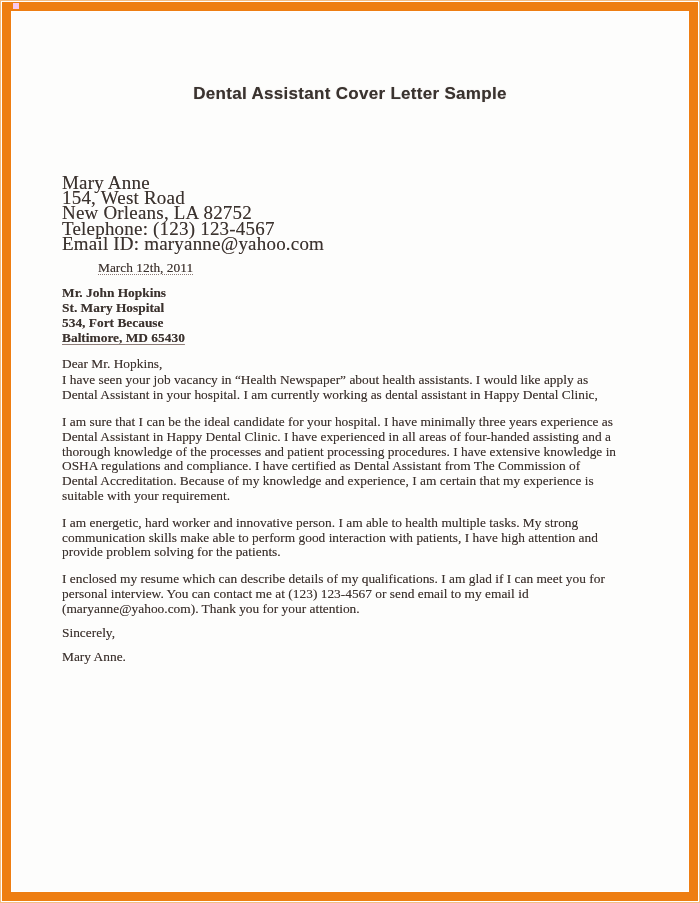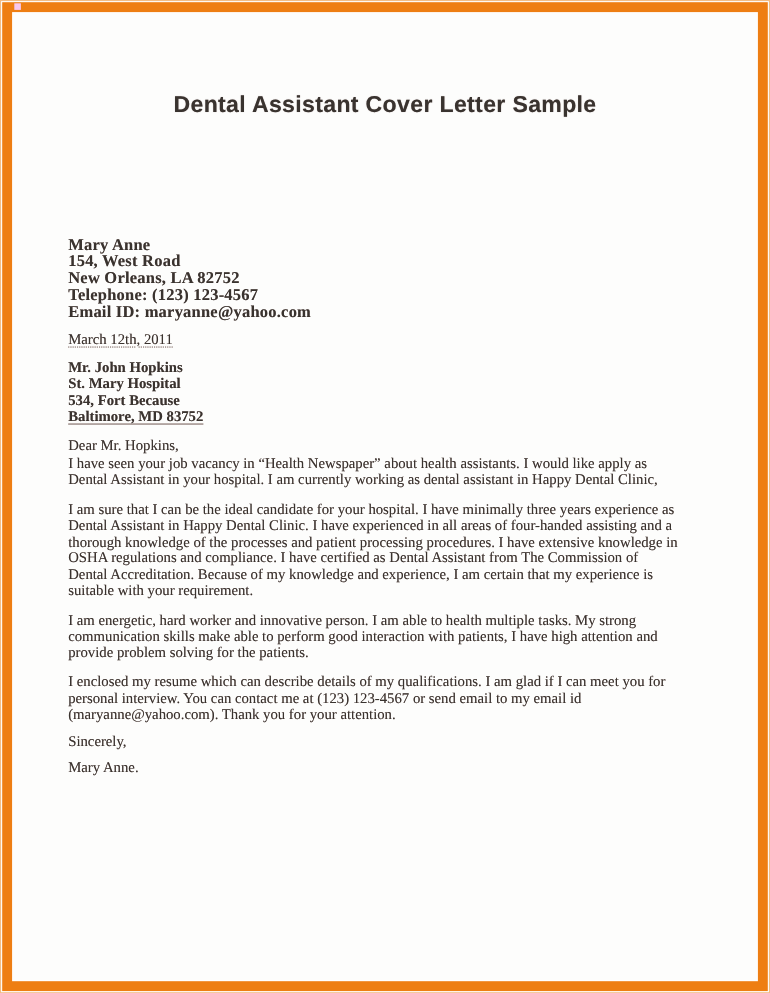--- a/index.html
+++ b/index.html
@@ -38,49 +38,50 @@
     width: 6px; height: 6px;
     background: var(--artifact-pink, #f8c8ee);
     z-index: 6;
   }
   
   .doc-title {
     margin-top: 72px;
     text-align: center;
     font-family: "Liberation Sans", sans-serif;
     font-weight: bold;
-    font-size: 21px;
+    font-size: 17px;
     letter-spacing: 0.3px;
     color: var(--ink, #39332f);
     filter: blur(0.35px);
     text-shadow: 0 0 0.7px rgba(80, 50, 45, 0.55);
   }
   .content {
     margin-left: 50px;
     margin-right: 46px;
     font-family: "Liberation Serif", serif;
     font-size: 13.4px;
     line-height: 14.8px;
     color: var(--ink, #39332f);
     filter: blur(0.32px);
     text-shadow: 0 0 0.6px rgba(95, 55, 50, 0.5);
   }
   .sender {
-    margin-top: 108px;
-    font-weight: bold;
-    font-size: 15px;
+    margin-top: 71px;
+    font-weight: normal;
+    font-size: 19px;
     line-height: 15.2px;
     letter-spacing: 0.2px;
   }
   .date-line {
     margin-top: 10px;
     text-decoration: underline dotted;
     text-decoration-color: rgba(110, 95, 90, 0.55);
     text-decoration-thickness: 1px;
     text-underline-offset: 2px;
+    margin-left: 36px;
   }
   .recipient {
     margin-top: 9px;
     line-height: 15.2px;
     font-weight: bold;
   }
   .recipient .line:last-child {
     text-decoration: underline;
     text-decoration-color: rgba(110, 95, 90, 0.5);
     text-decoration-thickness: 1px;
@@ -116,21 +117,21 @@
         <div class="line">Telephone: (123) 123-4567</div>
         <div class="line">Email ID: maryanne@yahoo.com</div>
       </div>
 
     <div class="date-line">March 12th, 2011</div>
 
     <div class="recipient">
         <div class="line">Mr. John Hopkins</div>
         <div class="line">St. Mary Hospital</div>
         <div class="line">534, Fort Because</div>
-        <div class="line">Baltimore, MD 83752</div>
+        <div class="line">Baltimore, MD 65430</div>
       </div>
 
     <div class="salutation">Dear Mr. Hopkins,</div>
 
     <div class="paragraphs">
         <div class="para">
           <div class="line">I have seen your job vacancy in “Health Newspaper” about health assistants. I would like apply as</div>
           <div class="line">Dental Assistant in your hospital. I am currently working as dental assistant in Happy Dental Clinic,</div>
         </div>
         <div class="para">

